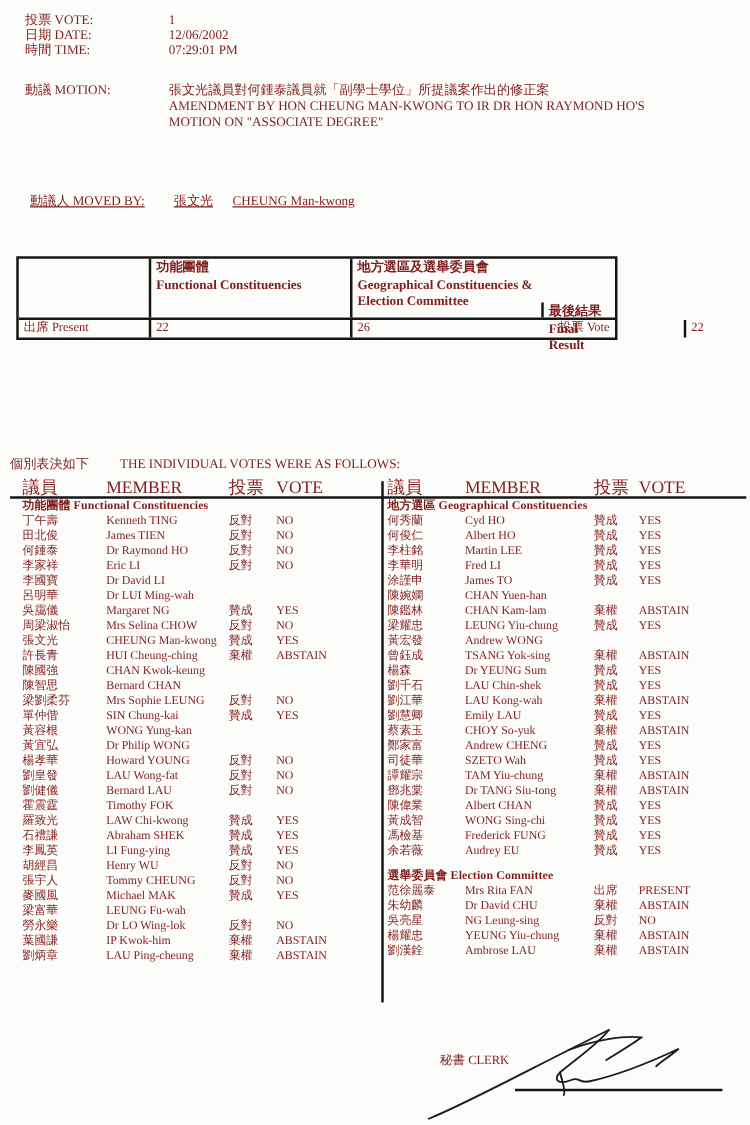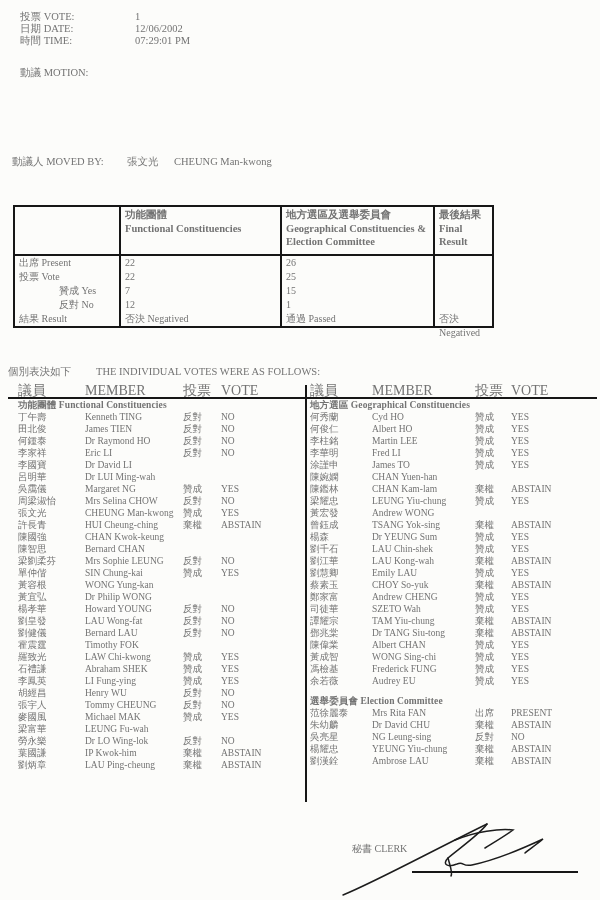--- a/index.html
+++ b/index.html
@@ -1,41 +1,41 @@
 <!DOCTYPE html>
 <html><head>
 <meta charset="utf-8">
 <style>
   html,body{margin:0;padding:0;background:#e8e8e8;}
   .page{
     position:relative;width:600px;height:900px;margin:0 auto;
-    background:#fcfcfa;color:#737373;
+    background:#fcfcfa;color:#7f1d1d;
     font-family:"Liberation Serif","DejaVu Serif",serif;
     overflow:hidden;
   }
   
   .meta{position:absolute;left:20px;top:11px;font-size:10.5px;}
   .mrow{display:flex;line-height:12px;}
   .mlabel{width:115px;}
   
   .motion{position:absolute;left:20px;top:66px;font-size:10.5px;display:flex;}
   .motion .mlabel{width:115px;line-height:13px;}
   .motion-lines div{line-height:13px;max-width:440px;}
   
-  .movedby{position:absolute;left:12px;top:155px;font-size:10.5px;display:flex;line-height:13px;}
+  .movedby{position:absolute;left:24px;top:155px;font-size:10.5px;display:flex;line-height:13px;text-decoration:underline;}
   .movedby .name-cn{width:47px;margin-left:0;}
   
   .sumtable{position:absolute;left:13px;top:205px;width:481px;border:2px solid #161616;box-sizing:border-box;background:#fcfcfa;}
   .shead{display:flex;border-bottom:2px solid #161616;height:47px;font-weight:bold;font-size:10.5px;}
   .scell{box-sizing:border-box;padding:1px 4px;line-height:13.5px;}
   .s1{width:104px;}
   .s2{width:161px;border-left:2px solid #161616;}
   .s3{width:153px;border-left:2px solid #161616;}
-  .s4{flex:1;border-left:2px solid #161616;}
-  .sbody{display:flex;flex-direction:column;}
+  .s4{flex:1;border-left:2px solid #161616;margin-top:35px;}
+  .sbody{display:flex;flex-direction:row;}
   .srow{display:flex;height:14px;font-size:10px;}
   .srow .scell{padding:0 4px;line-height:13.5px;}
   .ind{padding-left:44px !important;}
   
   .ivh{position:absolute;left:8px;top:366px;font-size:10.5px;display:flex;line-height:12px;}
   .ivh .ivh-cn{width:88px;}
   
   .hline{position:absolute;left:8px;top:397px;width:589px;height:2px;background:#161616;}
   .vline{position:absolute;left:305px;top:385px;width:2px;height:417px;background:#161616;}
   
@@ -68,20 +68,25 @@
       <span>12/06/2002</span>
     </div>
     <div class="mrow">
       <span class="mlabel">時間 TIME:</span>
       <span>07:29:01 PM</span>
     </div>
   </div>
 
   <div class="motion">
     <span class="mlabel">動議 MOTION:</span>
+    <div class="motion-lines">
+      <div>張文光議員對何鍾泰議員就「副學士學位」所提議案作出的修正案</div>
+      <div>AMENDMENT BY HON CHEUNG MAN-KWONG TO IR DR HON RAYMOND HO'S</div>
+      <div>MOTION ON "ASSOCIATE DEGREE"</div>
+    </div>
   </div>
 
   <div class="movedby">
     <span class="mlabel">動議人 MOVED BY:</span>
     <span class="name-cn">張文光</span>
     <span>CHEUNG Man-kwong</span>
   </div>
 
   <div class="sumtable">
     <div class="shead">

